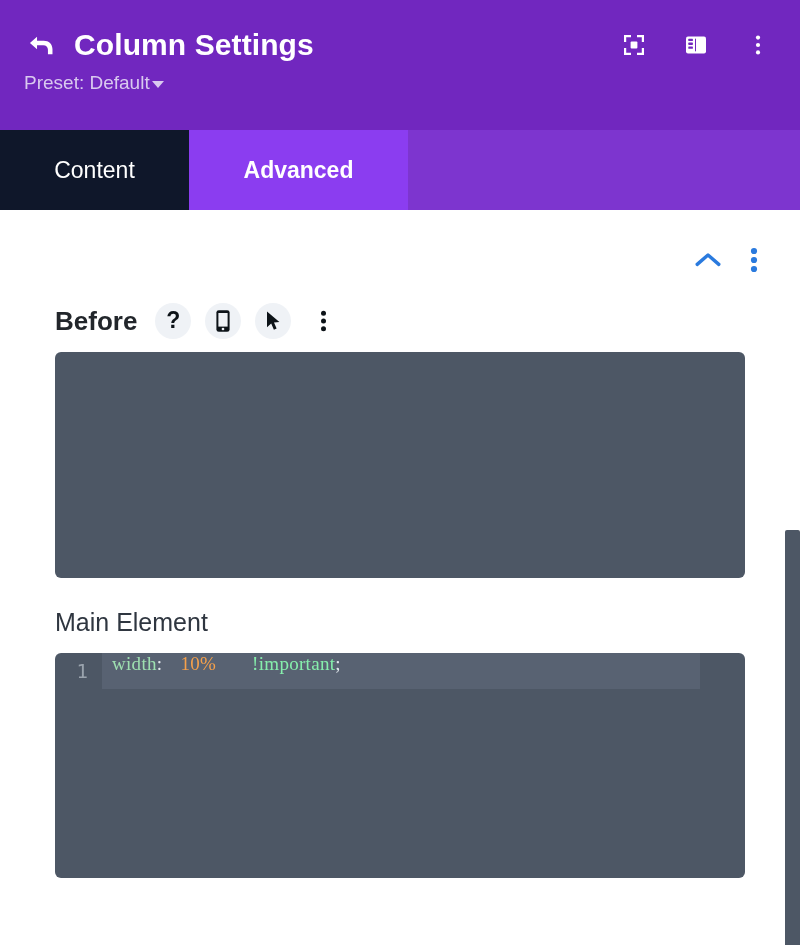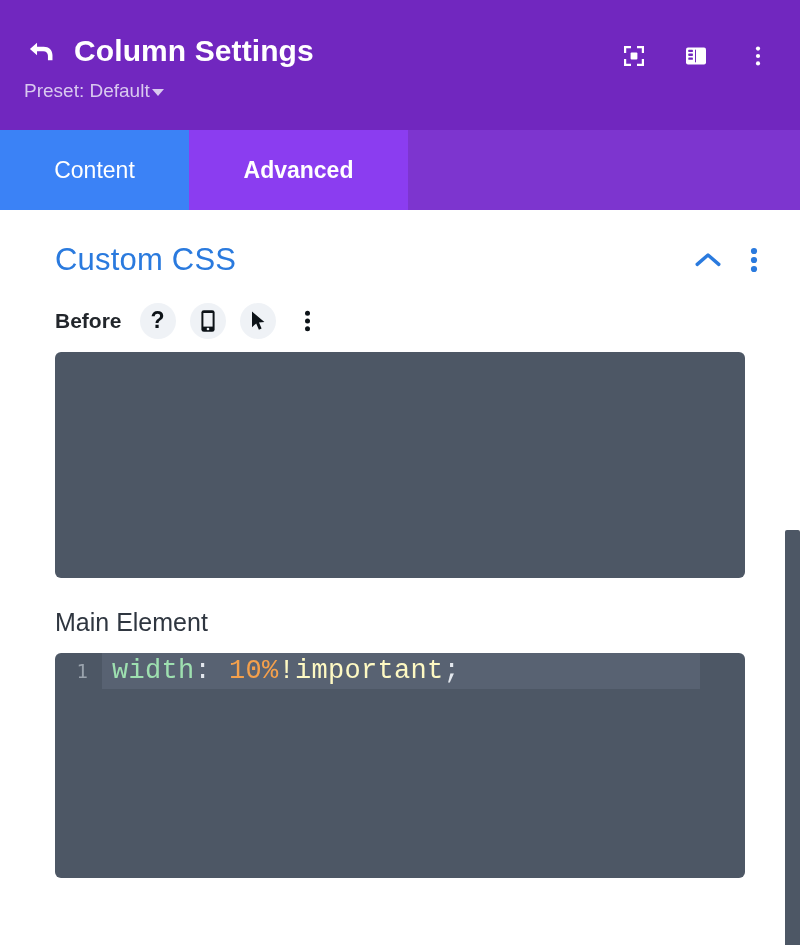--- a/index.html
+++ b/index.html
@@ -12,21 +12,21 @@
 
   
   .header {
     position:relative;
     background:#7127bf;
     height:130px;
     padding:22px 24px 0 24px;
   }
   .header-top {
     display:flex;
-    align-items:flex-end;
+    align-items:center;
     height:46px;
   }
   .back-icon {
     width:34px; height:34px;
     margin-right:16px;
     flex:0 0 auto;
     display:flex; align-items:center; justify-content:center;
   }
   .back-icon svg { display:block; }
   .header-title {
@@ -39,41 +39,41 @@
   .header-actions {
     margin-left:auto;
     display:flex;
     align-items:center;
     gap:38px;
     padding-right:6px;
   }
   .hicon { width:24px; height:24px; display:flex; align-items:center; justify-content:center; }
   .hicon svg { display:block; }
   .preset {
-    margin-top:12px;
+    margin-top:4px;
     color:#d9c9ef;
     font-size:19px;
     font-weight:400;
     display:flex;
     align-items:center;
     gap:2px;
     width:max-content;
   }
   .caret-down {
     width:0; height:0;
     border-left:6px solid transparent;
     border-right:6px solid transparent;
     border-top:7px solid #d9c9ef;
     margin-top:3px;
   }
 
   
   .tabs {
     display:flex;
-    background:#3b82f6;
+    background:#0f172a;
     height:80px;
   }
   .tab {
     flex:0 0 auto;
     display:flex;
     align-items:center;
     justify-content:center;
     color:#ffffff;
     font-size:23px;
     font-weight:500;
@@ -109,21 +109,21 @@
 
   .field-label-row {
     display:flex;
     align-items:center;
     gap:14px;
     padding:22px 0 0 55px;
     height:52px;
   }
   .field-label {
     color:#22262b;
-    font-size:21px;
+    font-size:26px;
     font-weight:700;
     margin-right:4px;
   }
   .round-btn {
     width:36px; height:36px;
     border-radius:50%;
     background:#eff2f6;
     display:flex;
     align-items:center;
     justify-content:center;
@@ -168,31 +168,31 @@
     padding-right:14px;
     color:#9aa3ad;
     font-family:"DejaVu Sans Mono", monospace;
     font-size:19px;
   }
   .code-active {
     flex:1 1 auto;
     background:#586272;
     height:36px;
     display:flex;
-    align-items:center;
+    align-items:flex-start;
     padding-left:10px;
     margin-right:45px;
-    font-family:Liberation Mono, monospace;
-    font-size:27px;
+    font-family:Liberation Serif, serif;
+    font-size:19px;
     letter-spacing:0.3px;
   }
   .tok-prop  { color:#9ee0b0; }
   .tok-punct { color:#e3e8ee; }
   .tok-num   { color:#f5a04b;margin-left:18px; }
-  .tok-imp   { color:#fef9c3; }
+  .tok-imp   { color:#86efac;margin-left:36px; }
 
   
   .scrollbar-track {
     position:absolute;
     right:0;
     top:320px;
     width:15px;
     height:580px;
     background:#ffffff;
   }
@@ -258,21 +258,20 @@
 
 <div class="tabs">
   <div class="tab tab-content">Content</div>
   <div class="tab tab-advanced">Advanced</div>
   <div class="tabs-filler"></div>
 </div>
 
 <div class="body">
 
   <div class="section-head">
-    <span class="section-title">Custom CSS</span>
     <div class="section-head-actions">
       <span class="chev-up">
         <svg width="28" height="20" viewBox="0 0 28 20">
           <path d="M3.2 14.4 L14 5.0 L24.8 14.4" stroke="#2a7ade" stroke-width="3.4" fill="none" stroke-linecap="round" stroke-linejoin="round"></path>
         </svg>
       </span>
       <span class="dots-blue">
         <svg width="8" height="26" viewBox="0 0 8 26">
           <circle cx="4" cy="4" r="3.1" fill="#2a7ade"></circle>
           <circle cx="4" cy="13" r="3.1" fill="#2a7ade"></circle>

